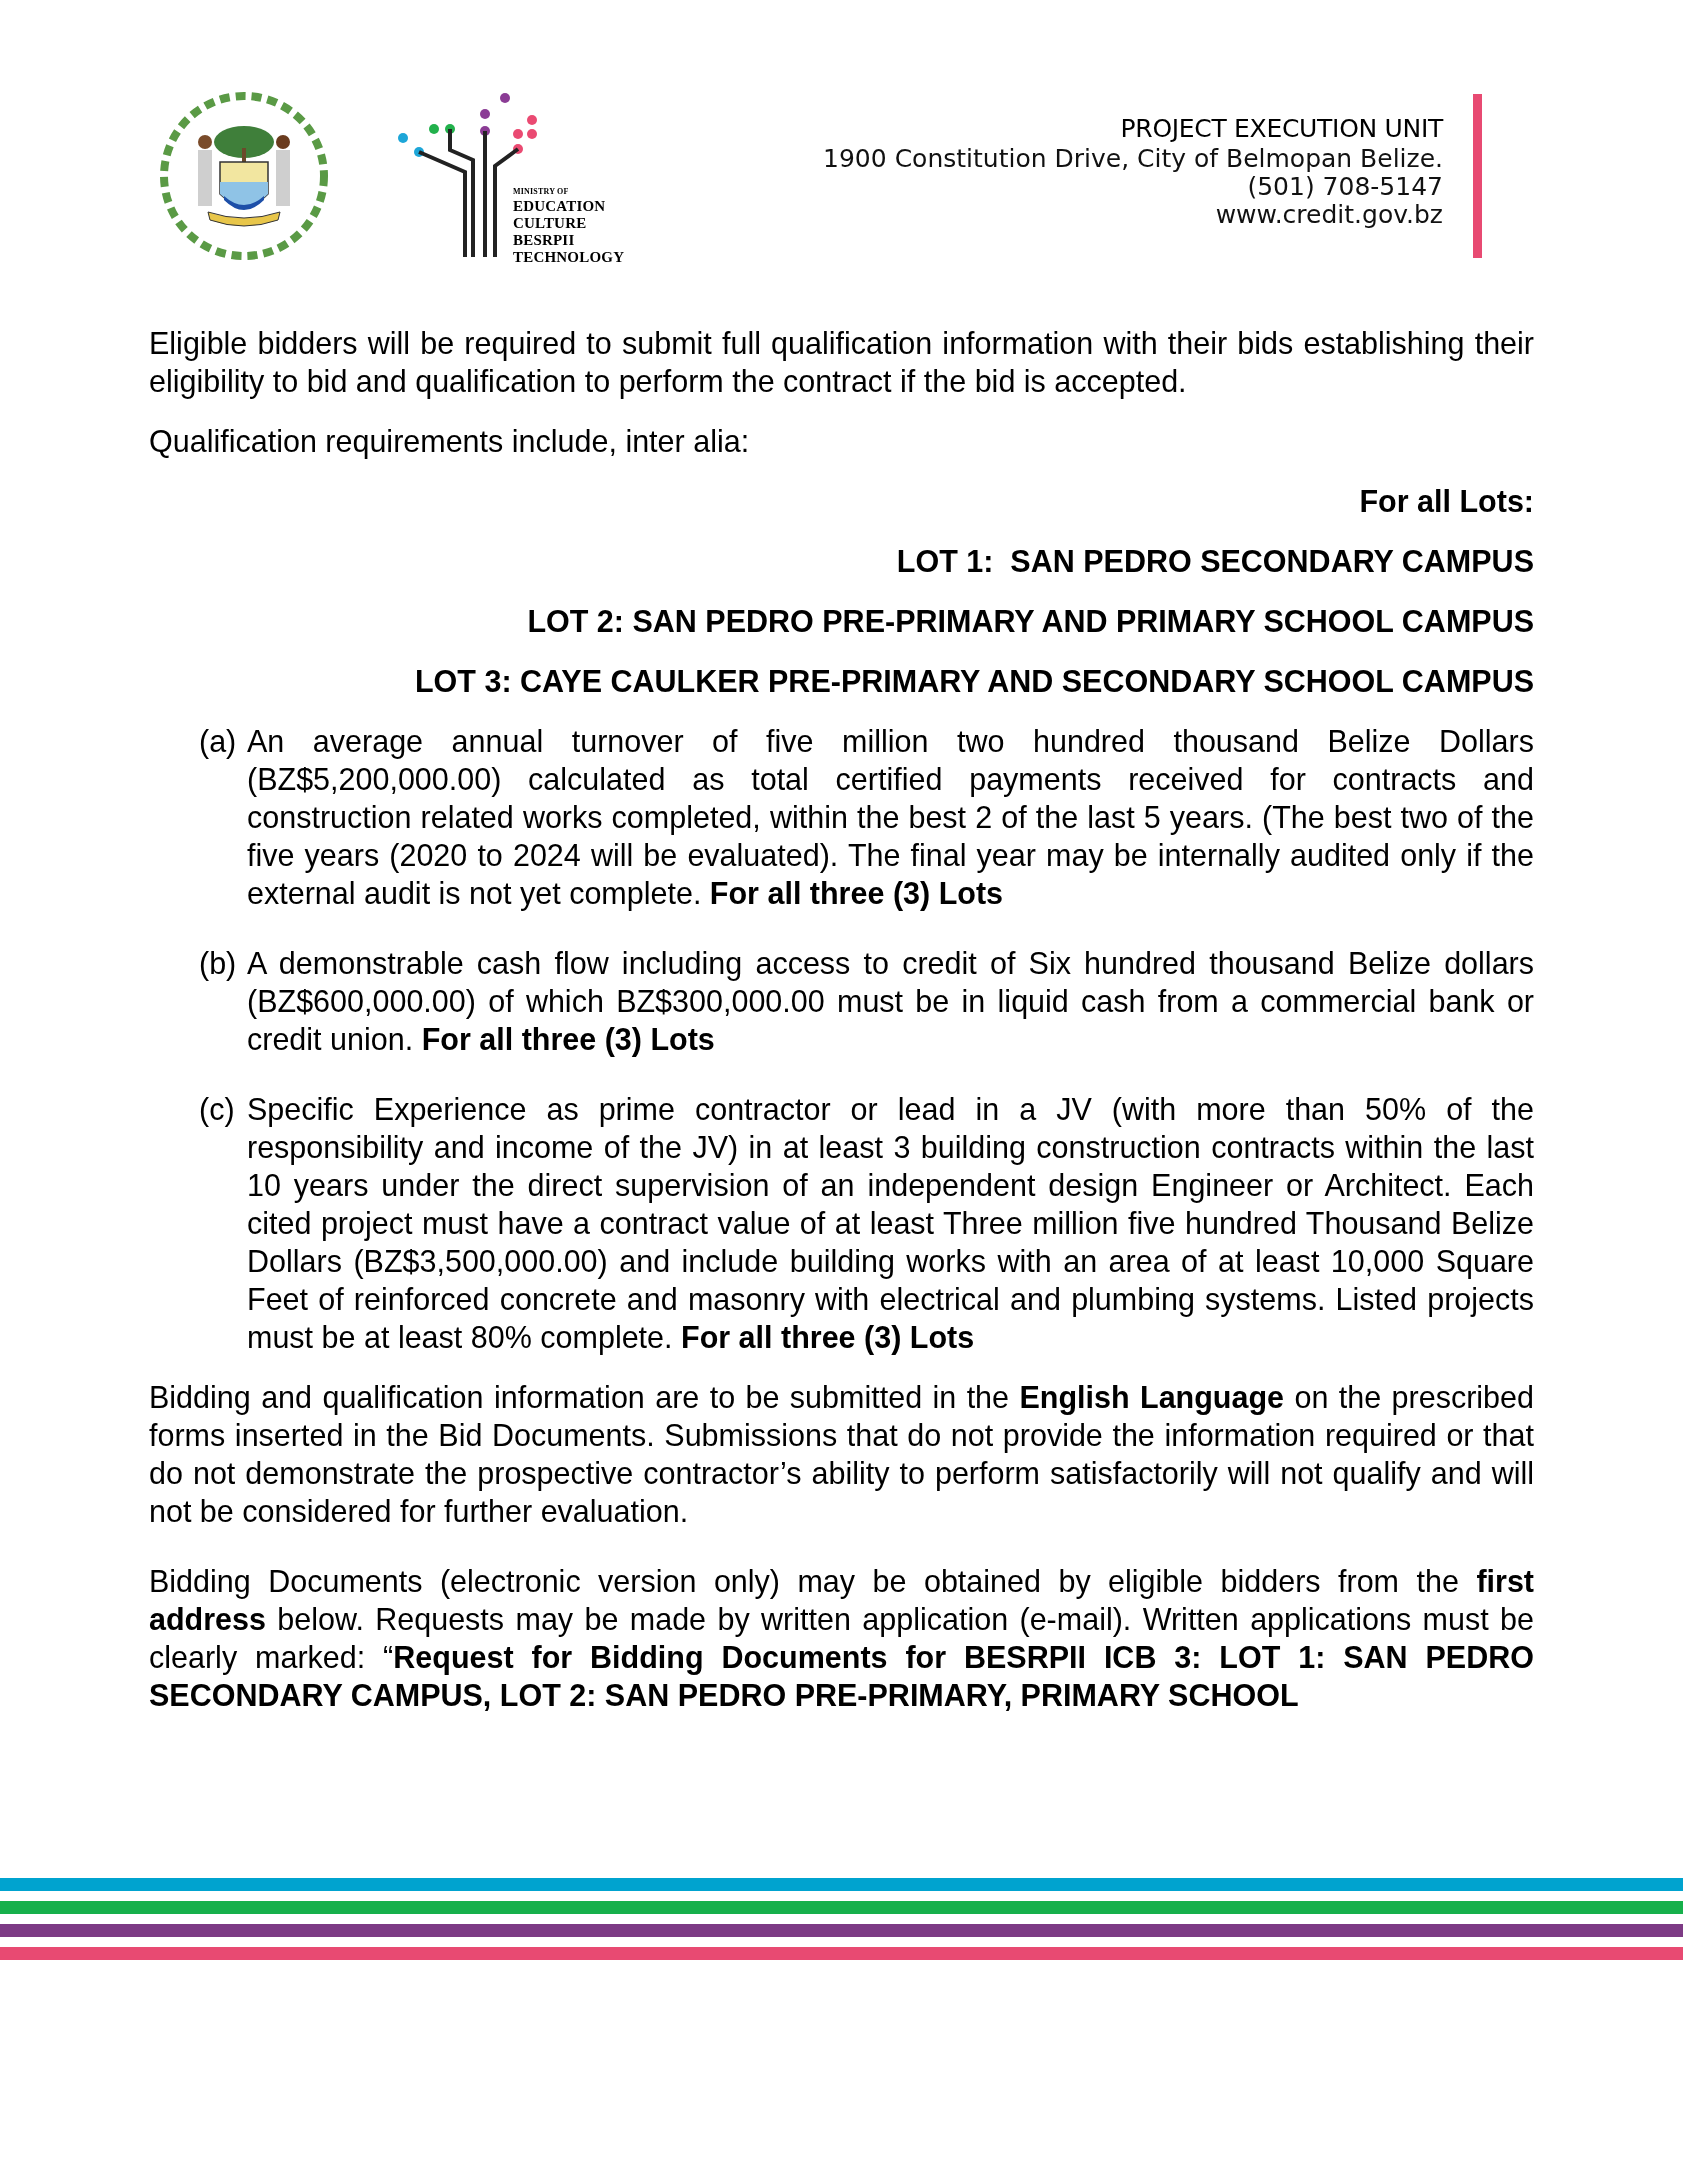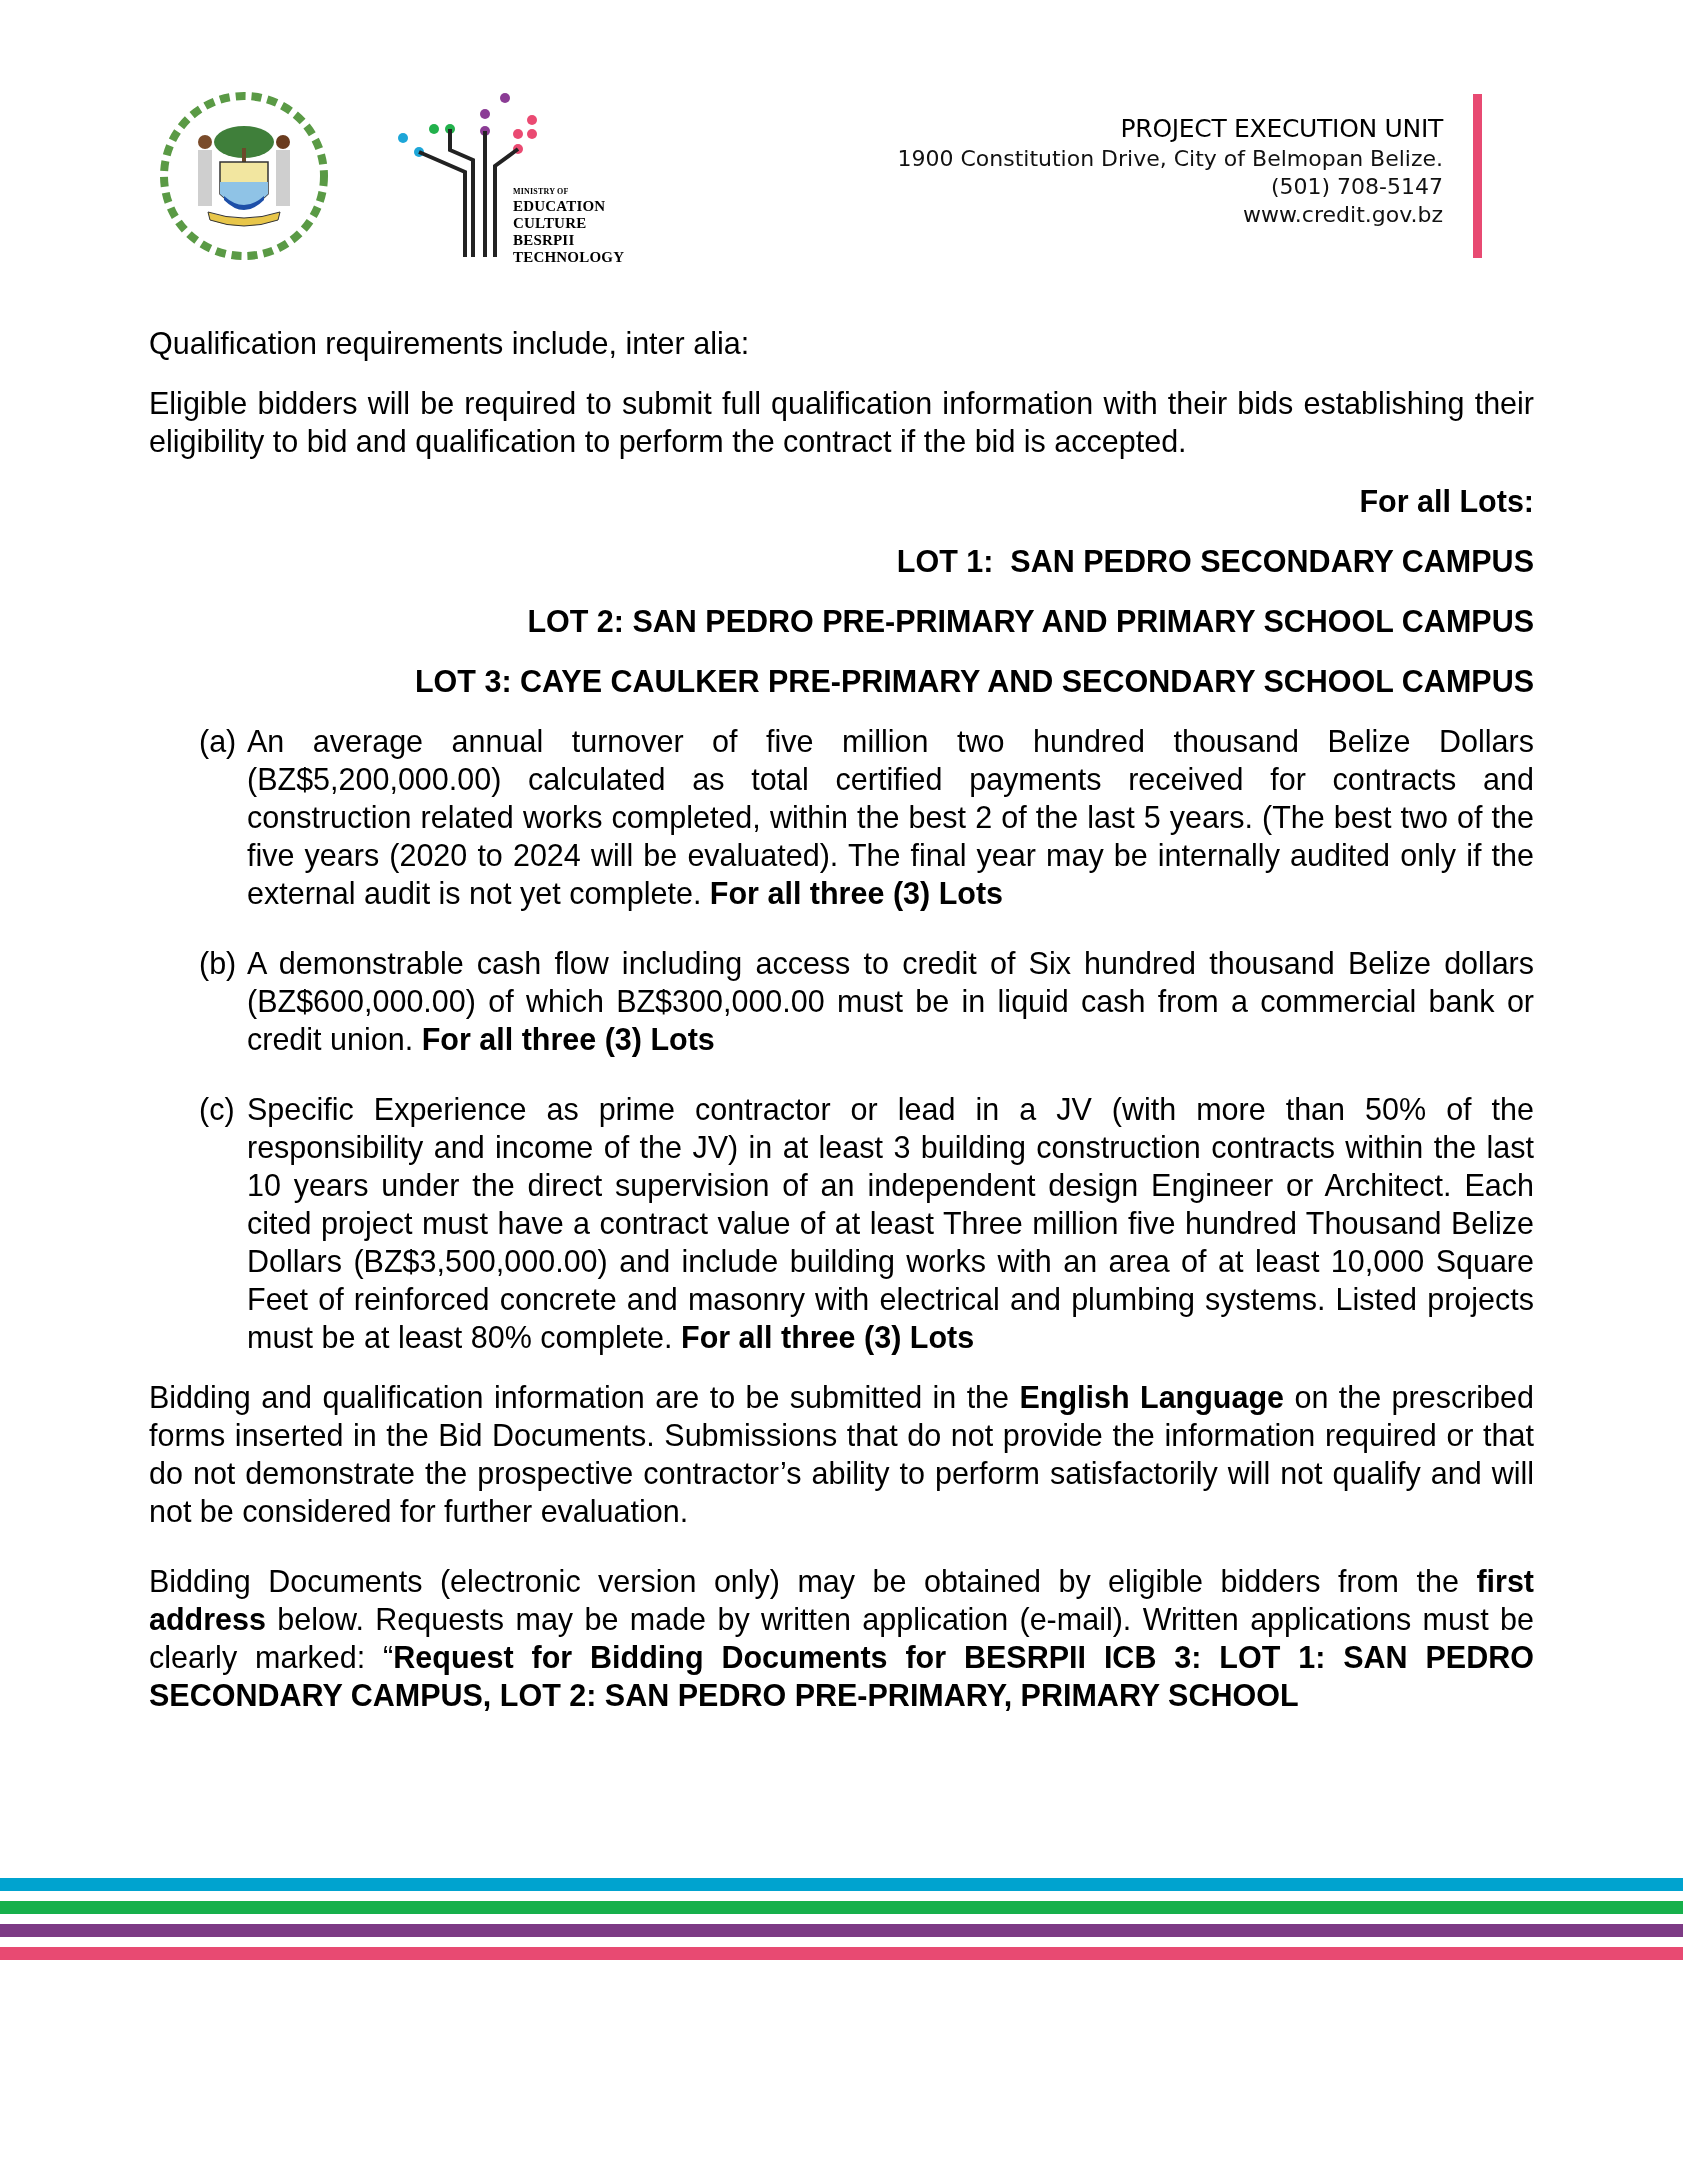--- a/index.html
+++ b/index.html
@@ -5,21 +5,21 @@
   html, body { margin: 0; padding: 0; background: #ffffff; }
   body { width: 1683px; height: 2178px; position: relative; overflow: hidden; font-family: "Liberation Sans", sans-serif; color: #000; }
   .header { position: absolute; left: 0; top: 0; width: 1683px; height: 290px; }
   .coat { position: absolute; left: 158px; top: 90px; width: 172px; height: 172px; }
   .ministry-logo { position: absolute; left: 395px; top: 92px; width: 240px; height: 170px; }
   .ministry-text { position: absolute; left: 513px; top: 186px; font-family: Liberation Serif, serif; font-weight: bold; line-height: 17px; font-size: 15px; letter-spacing: 0.2px; }
   .ministry-text .small { font-size: 8px; line-height: 12px; display: block; }
   .ministry-text span { display: block; }
   .peu { position: absolute; right: 240px; top: 113px; text-align: right; font-family: "DejaVu Sans", sans-serif; }
   .peu-title { font-weight: normal; font-size: 25px; letter-spacing: -0.3px; line-height: 32px; }
-  .peu-line { font-size: 22px; line-height: 28px; color: #111; }
+  .peu-line { font-size: 25px; line-height: 28px; color: #111; }
   .pink-bar { position: absolute; left: 1473px; top: 94px; width: 9px; height: 164px; background: #e84a72; }
 
   .content { position: absolute; left: 149px; top: 324px; width: 1385px; font-size: 30.5px; line-height: 38px; }
   .p { margin: 0 0 22px 0; text-align: justify; }
   .b { font-weight: bold; }
   .head { font-weight: bold; margin: 0 0 22px 0; white-space: pre; text-align: right; }
   .item { position: relative; padding-left: 98px; text-align: justify; margin: 0 0 32px 0; }
   .item .lbl { position: absolute; left: 50px; top: 0; }
   .stripes { position: absolute; left: 0; top: 1878px; width: 1683px; }
   .stripe { height: 13px; margin-bottom: 10px; }
@@ -83,22 +83,22 @@
   <div class="peu">
     <div class="peu-title">PROJECT EXECUTION UNIT</div>
     <div class="peu-line">1900 Constitution Drive, City of Belmopan Belize.</div>
     <div class="peu-line">(501) 708-5147</div>
     <div class="peu-line">www.credit.gov.bz</div>
   </div>
   <div class="pink-bar"></div>
 </div>
 
 <div class="content">
+  <p class="p">Eligible bidders will be required to submit full qualification information with their bids establishing their eligibility to bid and qualification to perform the contract if the bid is accepted.</p>
   <p class="p">Qualification requirements include, inter alia:</p>
-  <p class="p">Eligible bidders will be required to submit full qualification information with their bids establishing their eligibility to bid and qualification to perform the contract if the bid is accepted.</p>
   <p class="head">For all Lots:</p>
   <p class="head">LOT 1:  SAN PEDRO SECONDARY CAMPUS</p>
   <p class="head">LOT 2: SAN PEDRO PRE-PRIMARY AND PRIMARY SCHOOL CAMPUS</p>
   <p class="head" style="">LOT 3: CAYE CAULKER PRE-PRIMARY AND SECONDARY SCHOOL CAMPUS</p>
 
   <div class="item">
     <span class="lbl">(a)</span>
     <span>An average annual turnover of five million two hundred thousand Belize Dollars (BZ$5,200,000.00) calculated as total certified payments received for contracts and construction related works completed, within the best 2 of the last 5 years. (The best two of the five years (2020 to 2024 will be evaluated). The final year may be internally audited only if the external audit is not yet complete. </span><span class="b">For all three (3) Lots</span>
   </div>
   <div class="item">

